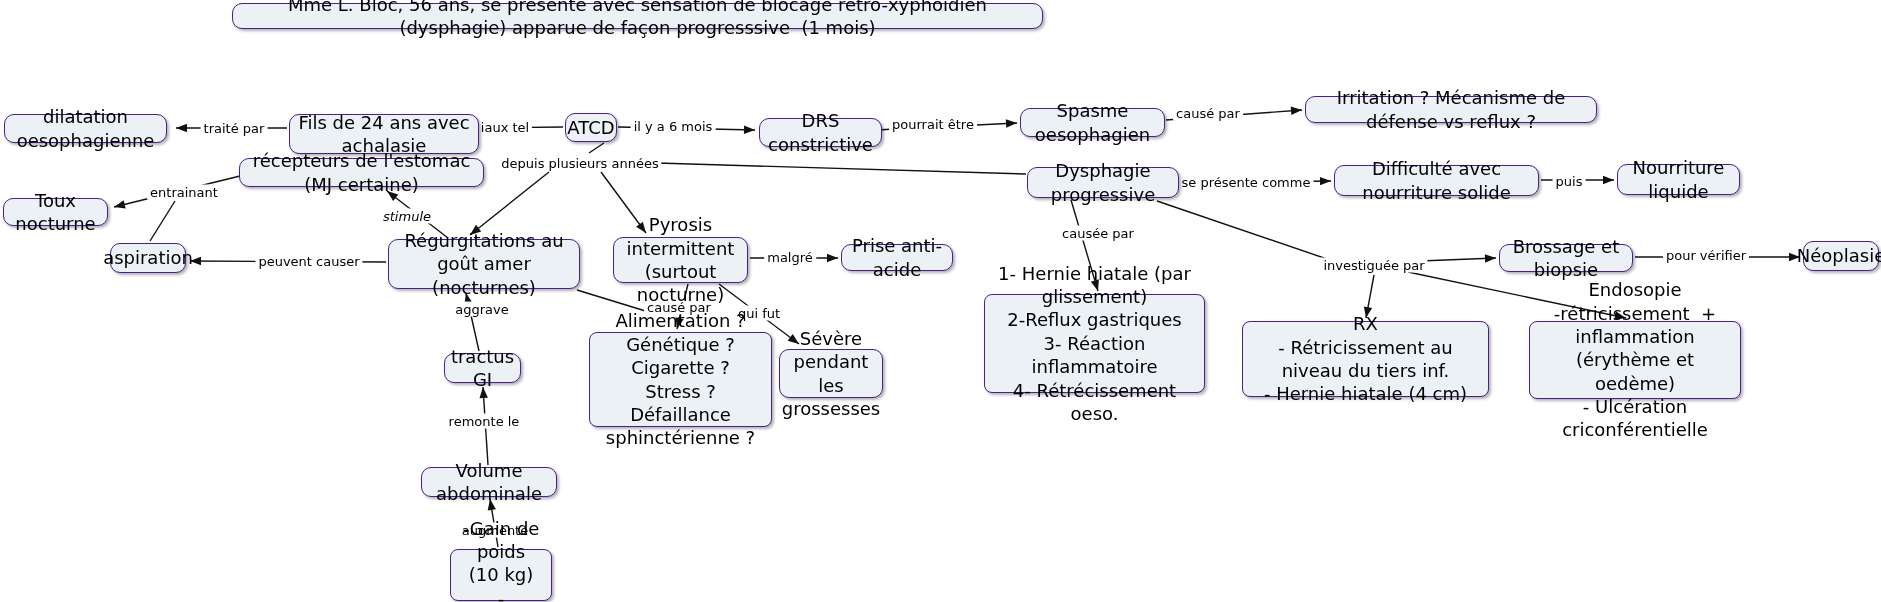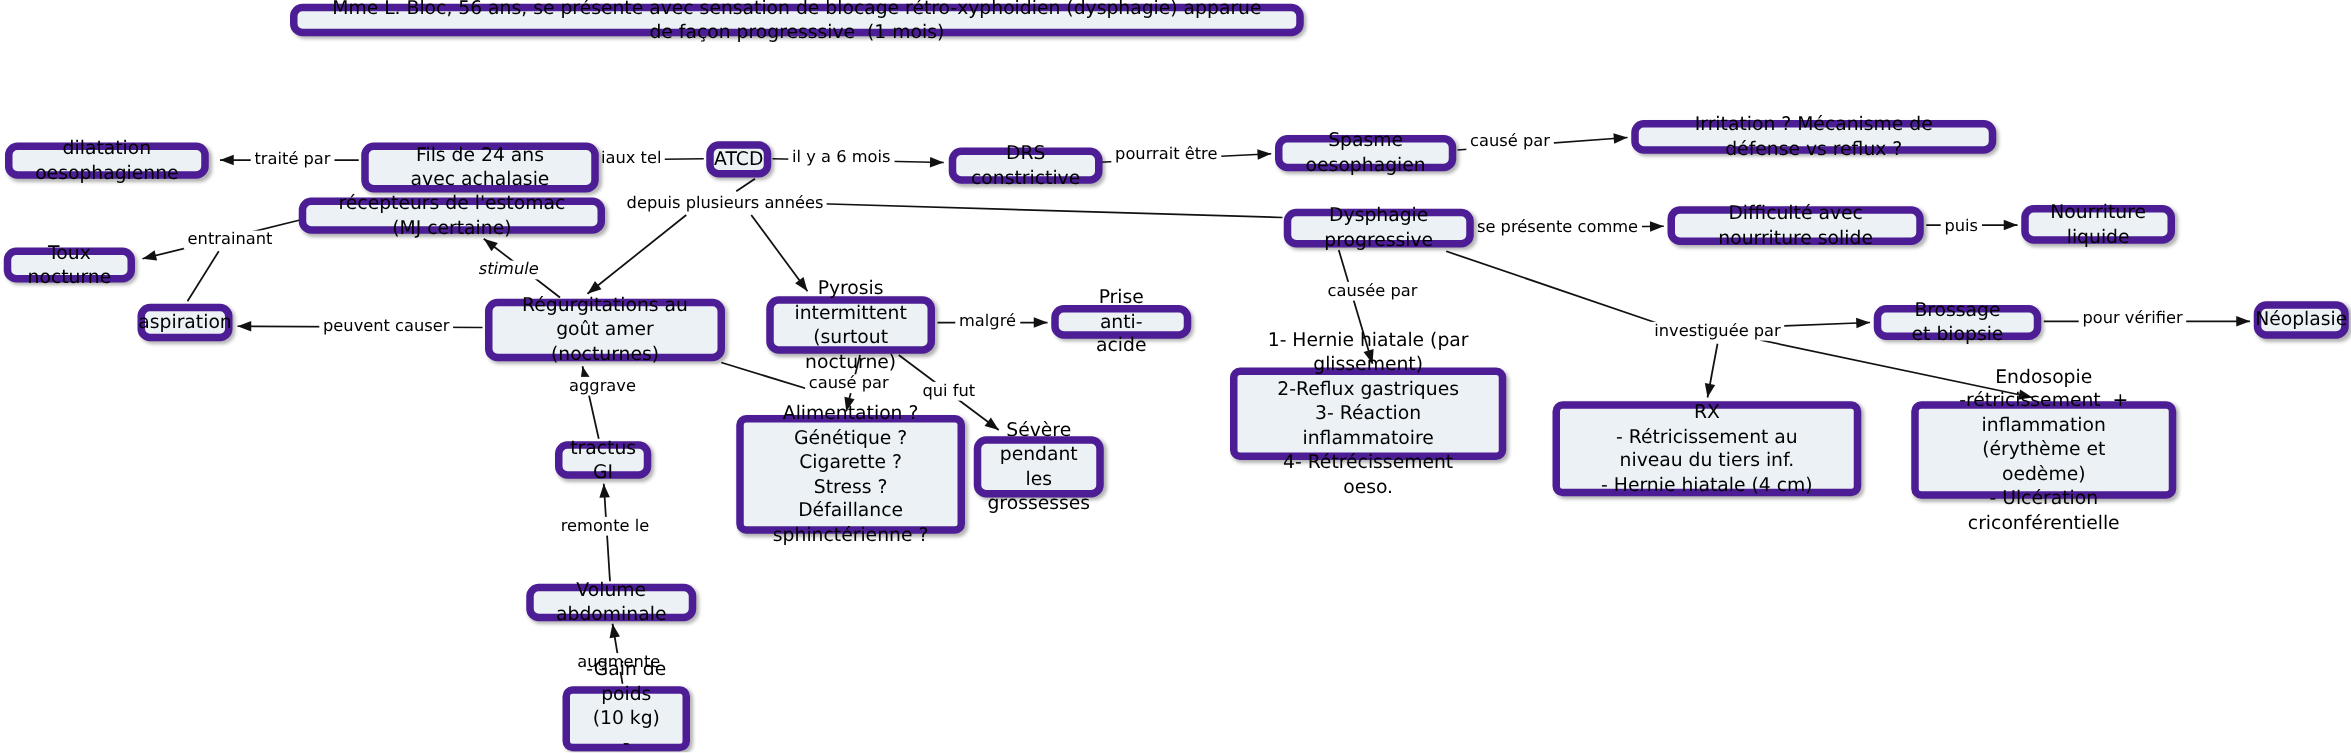--- a/index.html
+++ b/index.html
@@ -3,24 +3,24 @@
 <meta charset="utf-8">
 <style>
   html,body{margin:0;padding:0;background:#ffffff;}
   body{font-family:"DejaVu Sans","Liberation Sans",sans-serif;}
   #stage{position:relative;width:1881px;height:602px;background:#ffffff;overflow:hidden;}
   #edges{position:absolute;left:0;top:0;z-index:1;}
   .node{
     position:absolute;z-index:3;box-sizing:border-box;
     display:flex;align-items:center;justify-content:center;
     text-align:center;white-space:pre-wrap;
-    font-size:15px;line-height:1.3;color:#000;
-    background:#ebf1f4;border:6px solid #4c1d95;border-radius:10px;
+    font-size:18px;line-height:1.3;color:#000;
+    background:#ebf1f4;border:1px solid #4c1d95;border-radius:10px;
     box-shadow:2px 2px 3px rgba(0,0,0,0.30);
-    padding:1px 20px;cursor:default;
+    padding:1px 8px;cursor:default;
   }
   .node.big{border-radius:8px;}
   .link-label{
     position:absolute;z-index:2;transform:translate(-50%,-50%);
     font-size:13px;color:#000;background:#ffffff;padding:0 3px;
     white-space:nowrap;cursor:default;
   }
   svg line, svg polygon{shape-rendering:geometricPrecision;}
 </style>
 </head>
@@ -110,21 +110,21 @@
     <div class="node" style="left: 3px; top: 198px; width: 105px; height: 28px;">Toux nocturne</div>
     <div class="node" style="left: 110px; top: 243px; width: 76px; height: 30px;">aspiration</div>
     <div class="node" style="left: 388px; top: 239px; width: 192px; height: 50px;">Régurgitations au goût amer
 (nocturnes)</div>
     <div class="node" style="left: 613px; top: 237px; width: 135px; height: 46px;">Pyrosis intermittent
 (surtout nocturne)</div>
     <div class="node" style="left: 841px; top: 244px; width: 112px; height: 27px;">Prise anti-acide</div>
     <div class="node" style="left: 1027px; top: 167px; width: 152px; height: 31px;">Dysphagie progressive</div>
     <div class="node" style="left: 1334px; top: 165px; width: 205px; height: 31px;">Difficulté avec nourriture solide</div>
     <div class="node" style="left: 1617px; top: 164px; width: 123px; height: 31px;">Nourriture liquide</div>
-    <div class="node big" style="left: 984px; top: 294px; width: 221px; height: 74px;">1- Hernie hiatale (par glissement)
+    <div class="node big" style="left: 984px; top: 294px; width: 221px; height: 99px;">1- Hernie hiatale (par glissement)
 2-Reflux gastriques
 3- Réaction inflammatoire
 4- Rétrécissement oeso.</div>
     <div class="node big" style="left: 1242px; top: 321px; width: 247px; height: 76px;">RX
 - Rétricissement au niveau du tiers inf.
 - Hernie hiatale (4 cm)</div>
     <div class="node big" style="left: 1529px; top: 321px; width: 212px; height: 78px;">Endosopie
 -rétricissement  + inflammation
 (érythème et oedème)
 - Ulcération criconférentielle</div>

